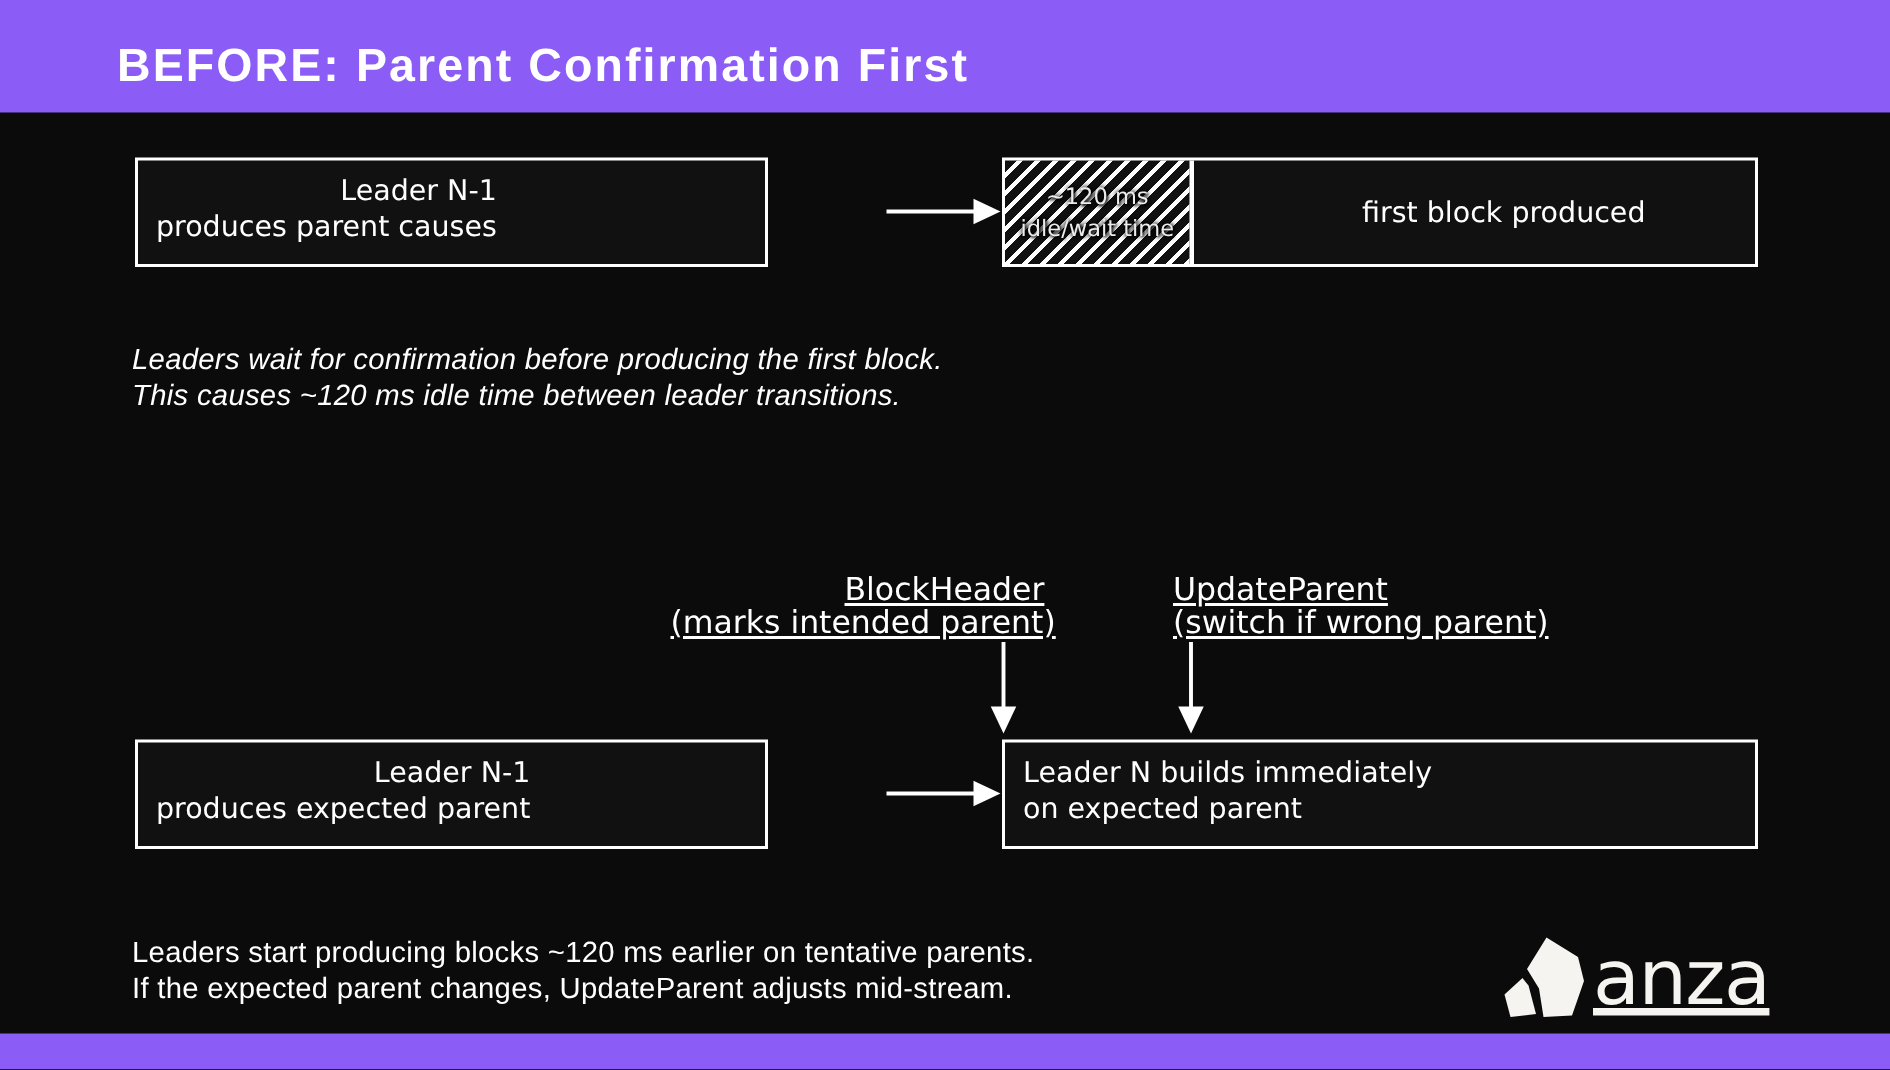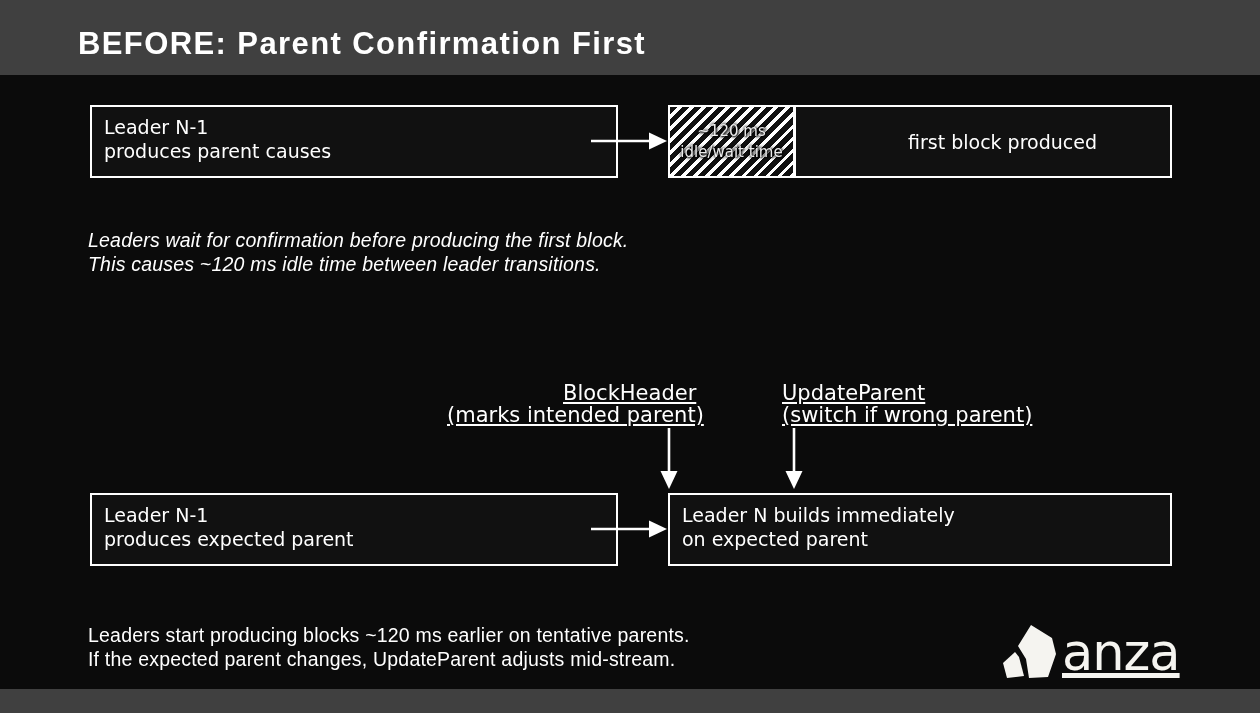--- a/index.html
+++ b/index.html
@@ -1,30 +1,30 @@
 <!DOCTYPE html>
 <html><head>
 <meta charset="utf-8">
 <style>
   html,body{margin:0;padding:0;background:#000;}
   .slide{
-    position:relative;width:1260px;height:713px;background:#404040;
+    position:relative;width:1260px;height:713px;background:#8b5cf6;
     overflow:hidden;font-family:"DejaVu Sans",sans-serif;color:#fff;
   }
   .figure-band{position:absolute;left:0;top:75px;width:1260px;height:614px;background:#0b0b0b;}
   .sec-title{
     position:absolute;font-weight:bold;font-size:31px;letter-spacing:1.4px;
     color:#fff;white-space:nowrap;font-family:"Liberation Sans","DejaVu Sans",sans-serif;
   }
   .t-before{left:78px;top:26px;}
   .t-after{left:78px;top:338px;}
   .box{
     position:absolute;background:#111111;border:2.5px solid #ffffff;box-sizing:border-box;
   }
-  .b-left{left:90px;width:528px;height:73px;}
+  .b-left{left:90px;width:422px;height:73px;text-align:right;}
   .b-right{left:668px;width:504px;height:73px;}
   .row-before{top:105px;}
   .row-after{top:493px;}
   .box-text{
     position:absolute;left:12px;top:9px;font-size:19px;line-height:23.5px;color:#fff;
     white-space:nowrap;
   }
   .hatch{
     position:absolute;left:0;top:0;bottom:0;width:123px;
     border-right:3px solid #ffffff;box-sizing:content-box;

